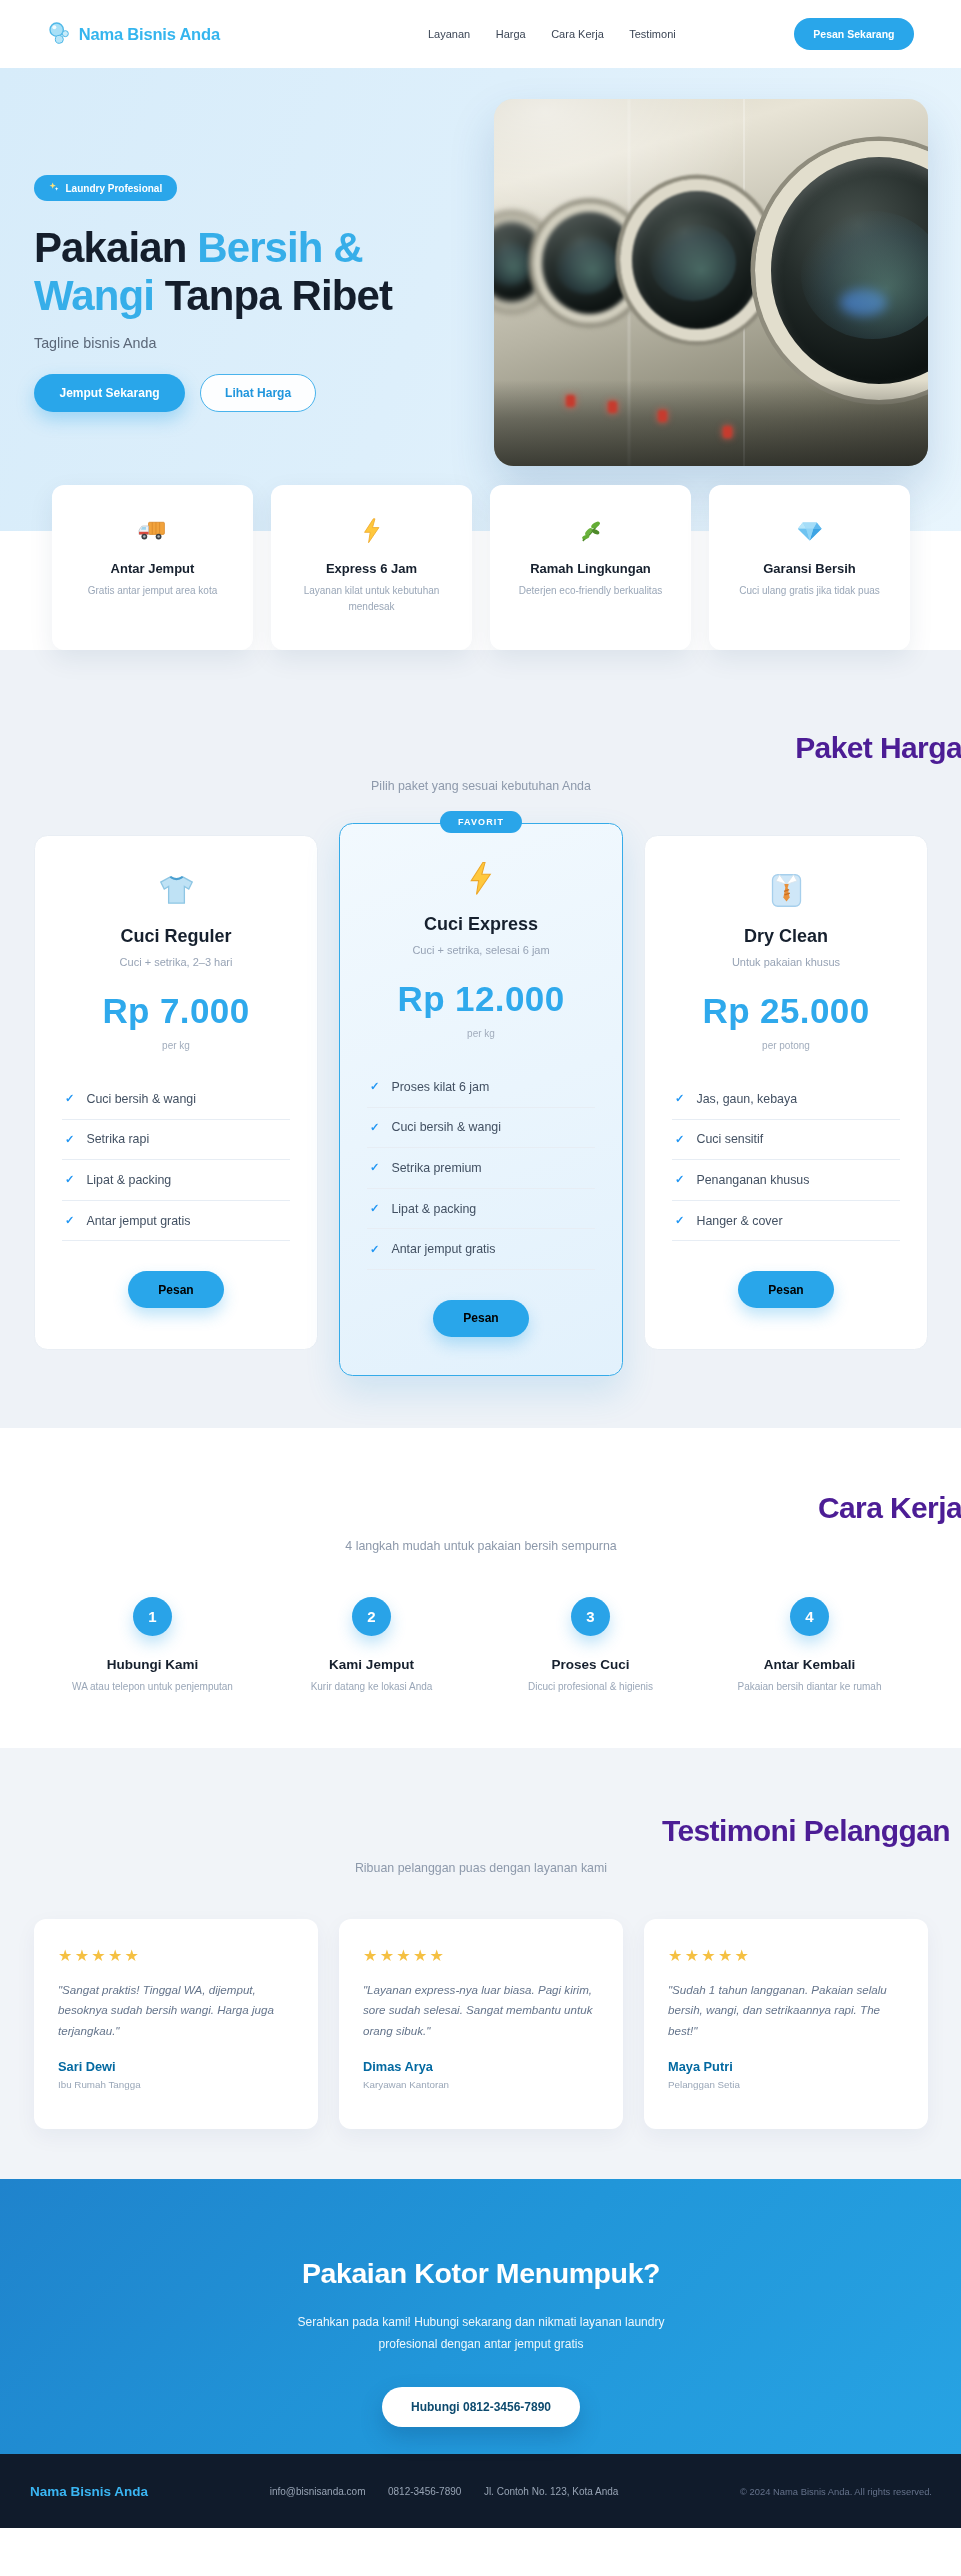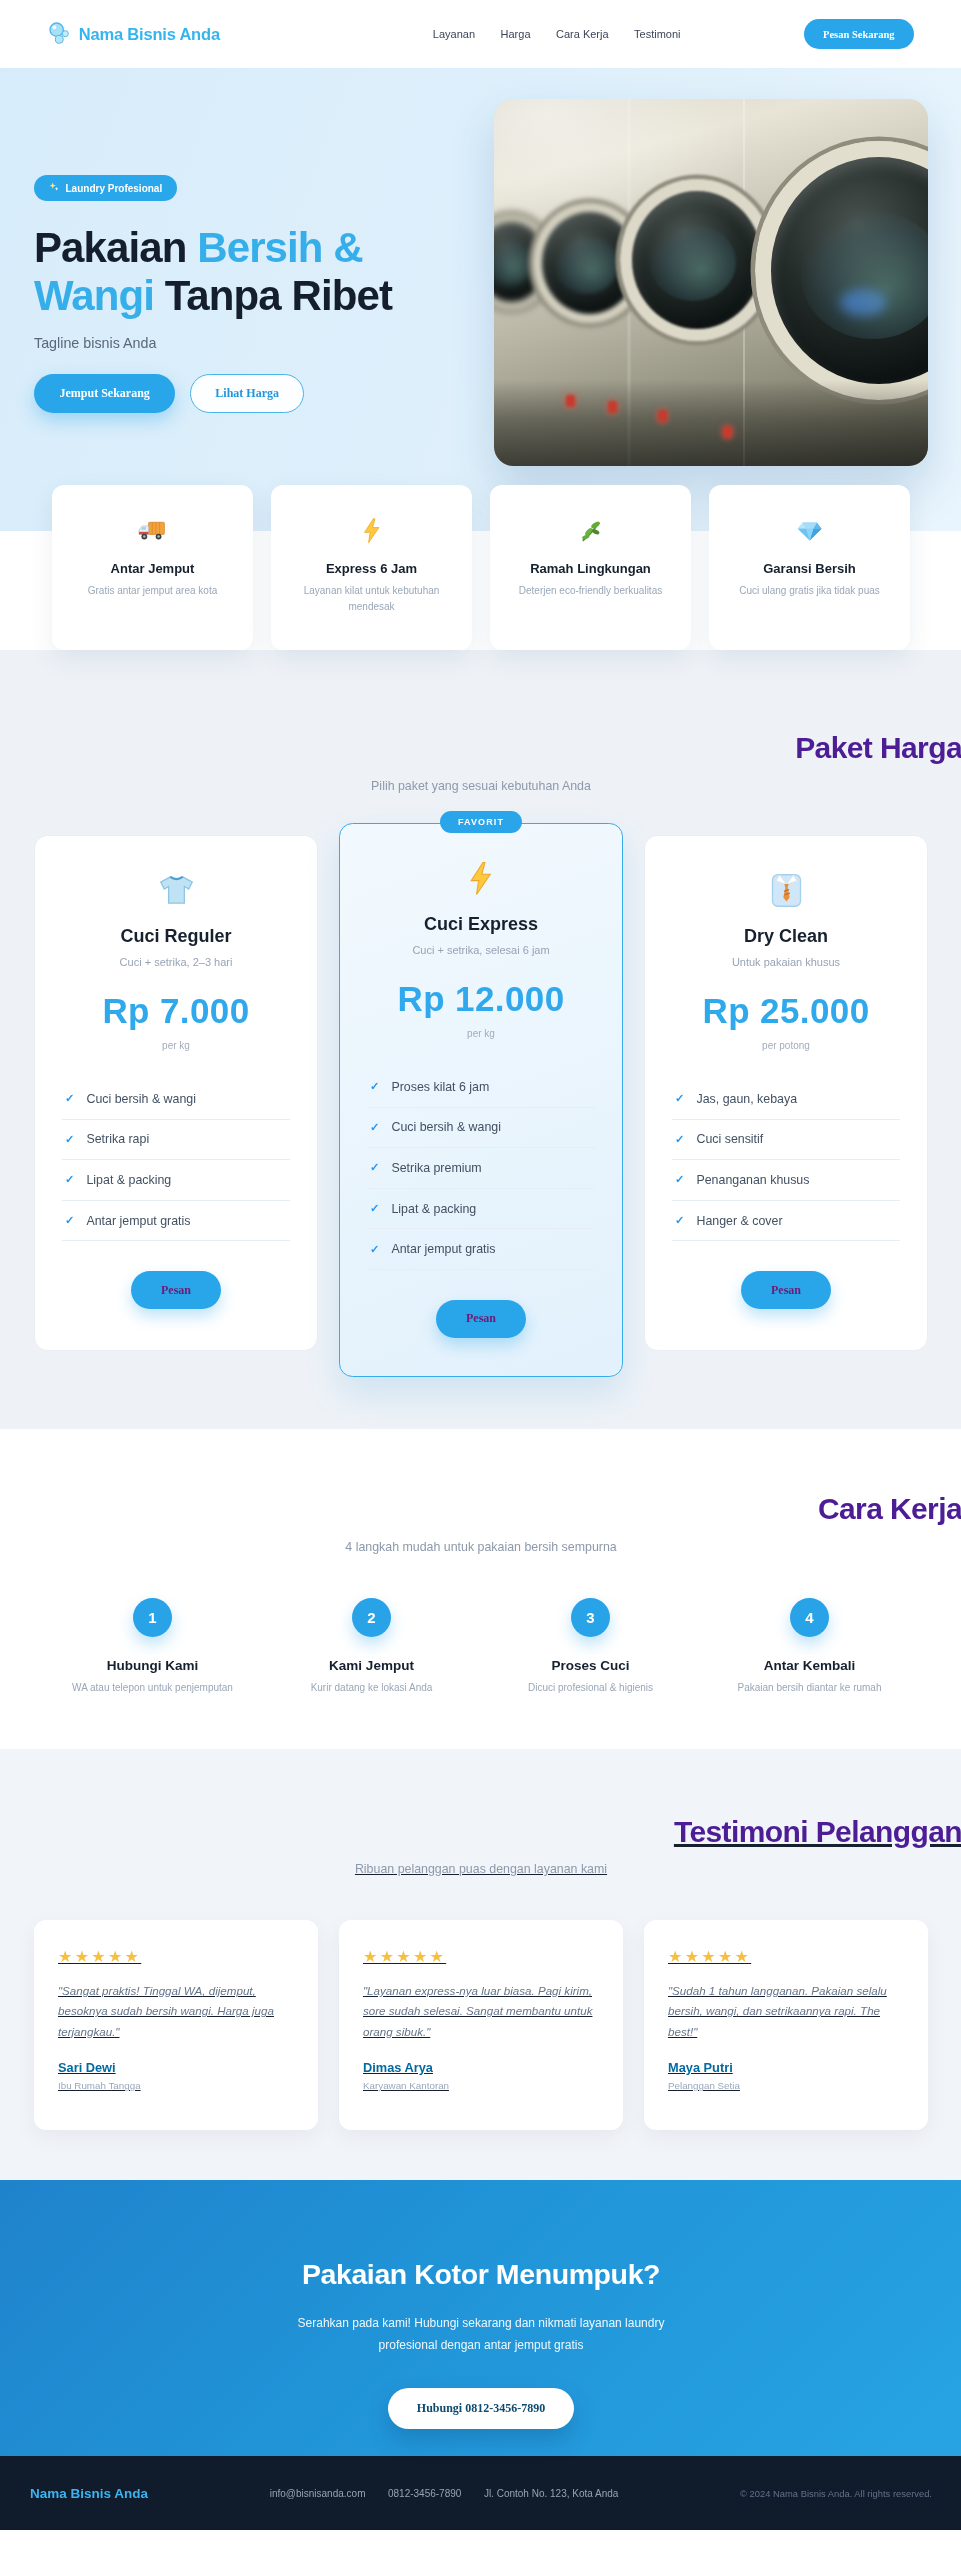--- a/index.html
+++ b/index.html
@@ -11,21 +11,21 @@
   }
   
   .header {
     height:68px; background:#fff; display:flex; align-items:center;
     justify-content:space-between; padding:0 48px;
   }
   .logo { display:flex; align-items:center; gap:6.8px; cursor:pointer; }
   .logo-text { font-size:16.5px; font-weight:800; color:#35b5ee; letter-spacing:-0.2px; }
   .nav { display:flex; gap:25.5px; margin-left:90px; }
   .nav a { text-decoration:none; color:#3c4656; font-size:11px; font-weight:500; cursor:pointer; }
-  .btn { border:none; cursor:pointer; font-family:Liberation Serif, serif; }
+  .btn { border:none; cursor:pointer; font-family:Liberation Sans, sans-serif; }
   .header-cta {
     background:#29a6ea; color:#fff; font-size:10.5px; font-weight:700;
     padding:9.8px 19.5px; border-radius:18px;
   }
   
   .hero {
     height:463px; background:linear-gradient(110deg,#d7ecfa 0%,#ddeffb 45%,#e8f5fd 100%);
     overflow:visible; position:relative;
   }
   .hero-inner {
@@ -121,39 +121,39 @@
   .plan-desc { margin-top:9px; font-size:11px; color:#97a3b5; }
   .plan-price { margin-top:22.5px; font-size:35px; font-weight:800; color:#2fa9ec; letter-spacing:0.4px; }
   .plan-unit { margin-top:9px; font-size:10px; color:#a2adbd; }
   .plan-features { list-style:none; margin-top:28.5px; text-align:left; }
   .plan-features li {
     display:flex; align-items:center; gap:12px; padding:12.8px 3px;
     border-bottom:0.8px solid #e7edf4; font-size:12.4px; color:#425062;
   }
   .check { color:#2196f3; font-weight:800; font-size:11.3px; }
   .btn-pesan {
-    margin:30px auto 0; display:block; background:#29a6ea; color:#701a75; font-size:12px;
+    margin:30px auto 0; display:block; background:#29a6ea; color:#000000; font-size:12px;
     font-weight:800; padding:11.3px 30px; border-radius:21px;
     box-shadow:0 7.5px 15px rgba(41,166,234,.3);
   }
   
   .how { background:#fff; padding:63px 0 56px; }
   .steps {
     max-width:858px; margin:44px auto 0; display:grid; grid-template-columns:repeat(4,1fr); gap:18px;
   }
   .step { text-align:center; }
   .step-circle {
     width:39px; height:39px; border-radius:50%; background:#29a3e8; color:#fff;
     font-size:15px; font-weight:800; display:flex; align-items:center; justify-content:center;
     margin:0 auto; box-shadow:0 7.5px 15px rgba(41,163,232,.3);
   }
   .step h3 { margin-top:21px; font-size:13.5px; font-weight:800; color:#16202e; }
   .step p { margin-top:9px; font-size:10px; color:#9aa7b8; }
   
-  .testimonials { background:#f1f4f8; padding:66px 0 50px;text-decoration:underline; }
+  .testimonials { background:#f1f4f8; padding:66px 12px 50px; }
   .testi-grid { max-width:894px; margin:44px auto 0; display:grid; grid-template-columns:repeat(3,1fr); gap:21px; }
   .testi-card {
     background:#fff; border-radius:12px; padding:27px 24px; min-height:210px;
     box-shadow:0 7.5px 21px rgba(15,45,90,.05);
   }
   .stars { color:#f5c042; font-size:16px; letter-spacing:2.3px; }
   .quote { margin-top:15px; font-size:11.6px; font-style:italic; color:#64748b; line-height:1.75; }
   .testi-name { margin-top:18px; font-size:12.8px; font-weight:800; color:#0369a1; }
   .testi-role { margin-top:5.3px; font-size:9.8px; color:#9aa7b8; }
   

